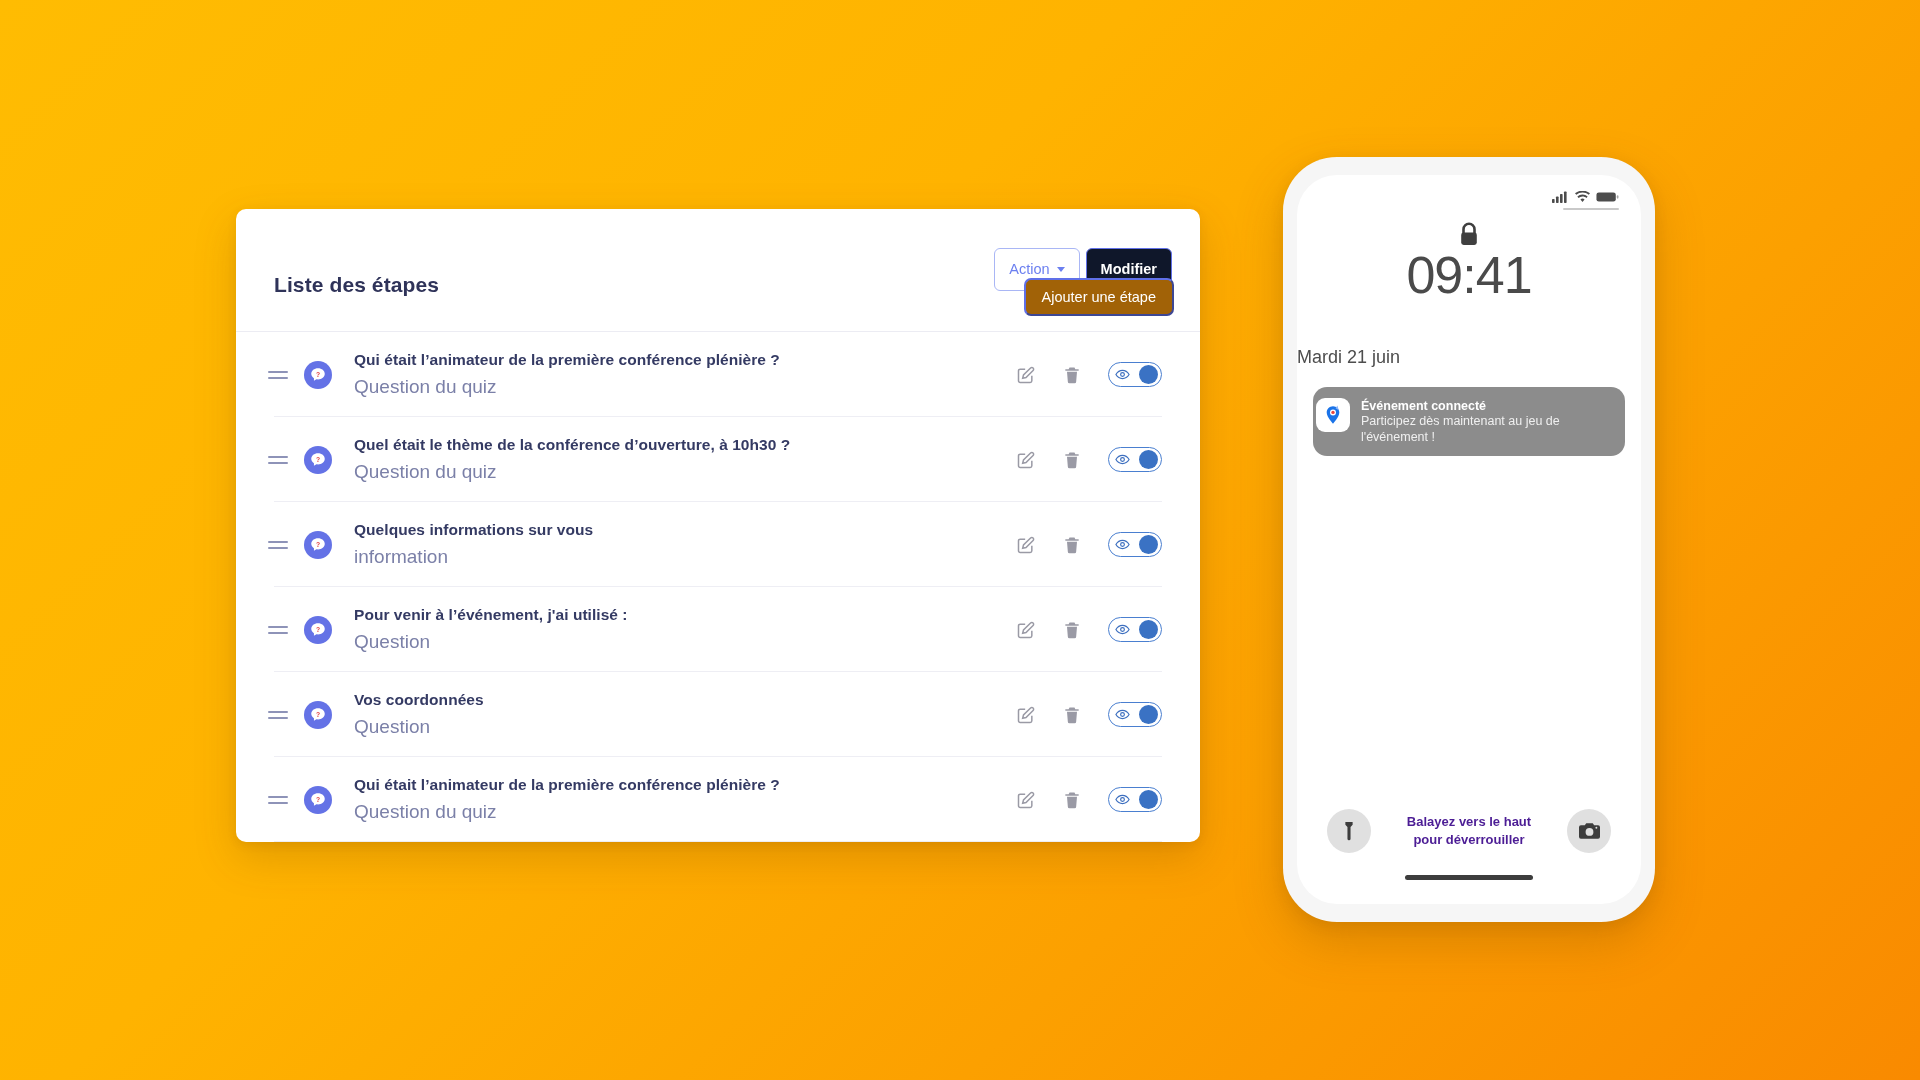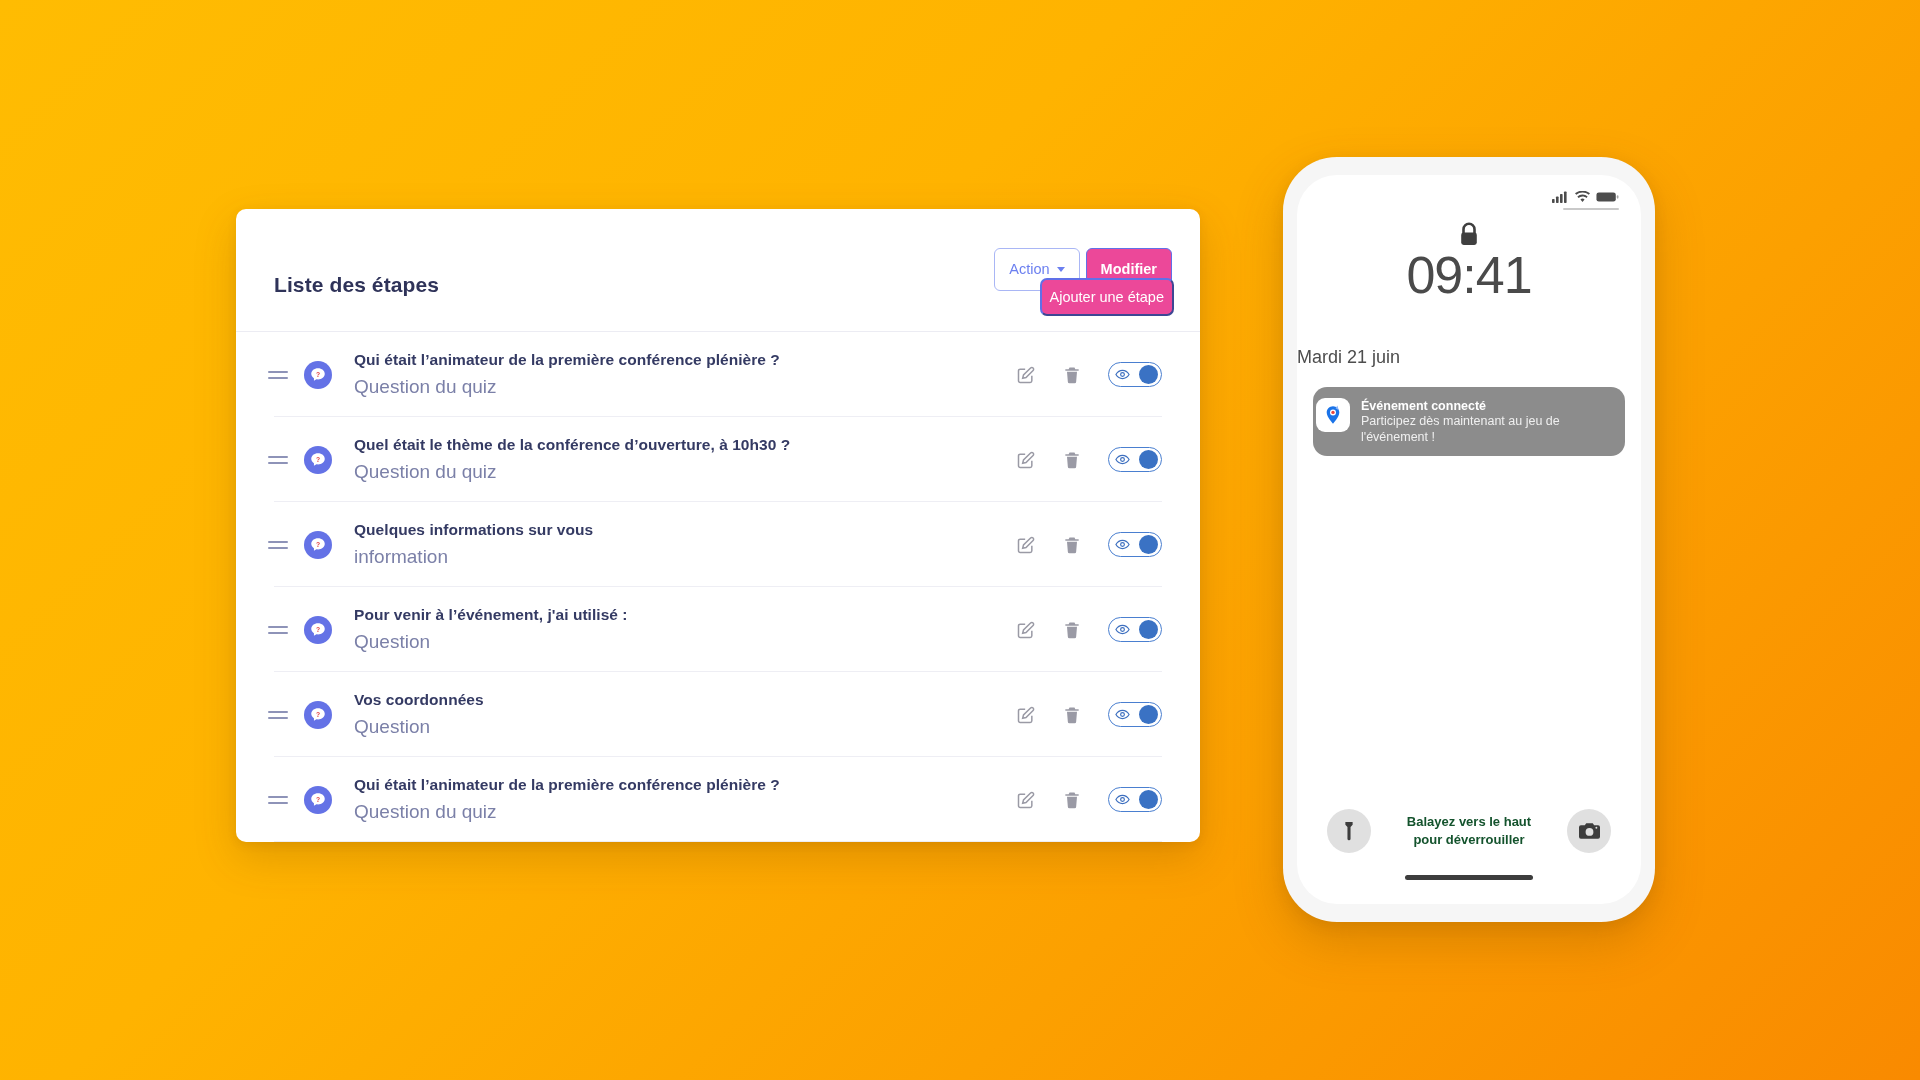--- a/index.html
+++ b/index.html
@@ -78,36 +78,36 @@
 
   .caret {
     width: 0; height: 0;
     border-left: 4.5px solid transparent;
     border-right: 4.5px solid transparent;
     border-top: 5.5px solid #6b7ff0;
     display: inline-block;
   }
 
   .btn-primary {
-    background: #ec4899;
+    background: #0f172a;
     color: #ffffff;
     border-color: #6070e8;
   }
 
   .btn-add {
     position: absolute;
     right: 26px;
     top: 69px;
-    background: #ec4899;
+    background: #a16207;
     color: #ffffff;
     border-color: #6070e8;
     font-size: 14.5px;
     font-weight: 500;
     border-radius: 7px;
-    padding: 9px 8px;
+    padding: 9px 16px;
     white-space: nowrap;
     cursor: pointer;
     font-family: "Liberation Sans", sans-serif;
     margin-left: 36px;
   }
 
   
   .step-list { padding: 0 0 0 0; }
 
   .step-row {
@@ -315,21 +315,21 @@
     display: flex;
     align-items: center;
     justify-content: center;
     cursor: pointer;
     color: #3d3d3d;
   }
   .swipe-text {
     text-align: center;
     font-size: 13px;
     font-weight: 600;
-    color: #14532d;
+    color: #4c1d95;
     line-height: 1.35;
     flex: 1 1 auto;
   }
   .home-indicator {
     width: 128px; height: 5px;
     background: #3d3d3d;
     border-radius: 3px;
     margin: 22px auto 0 auto;
     cursor: pointer;
   }

